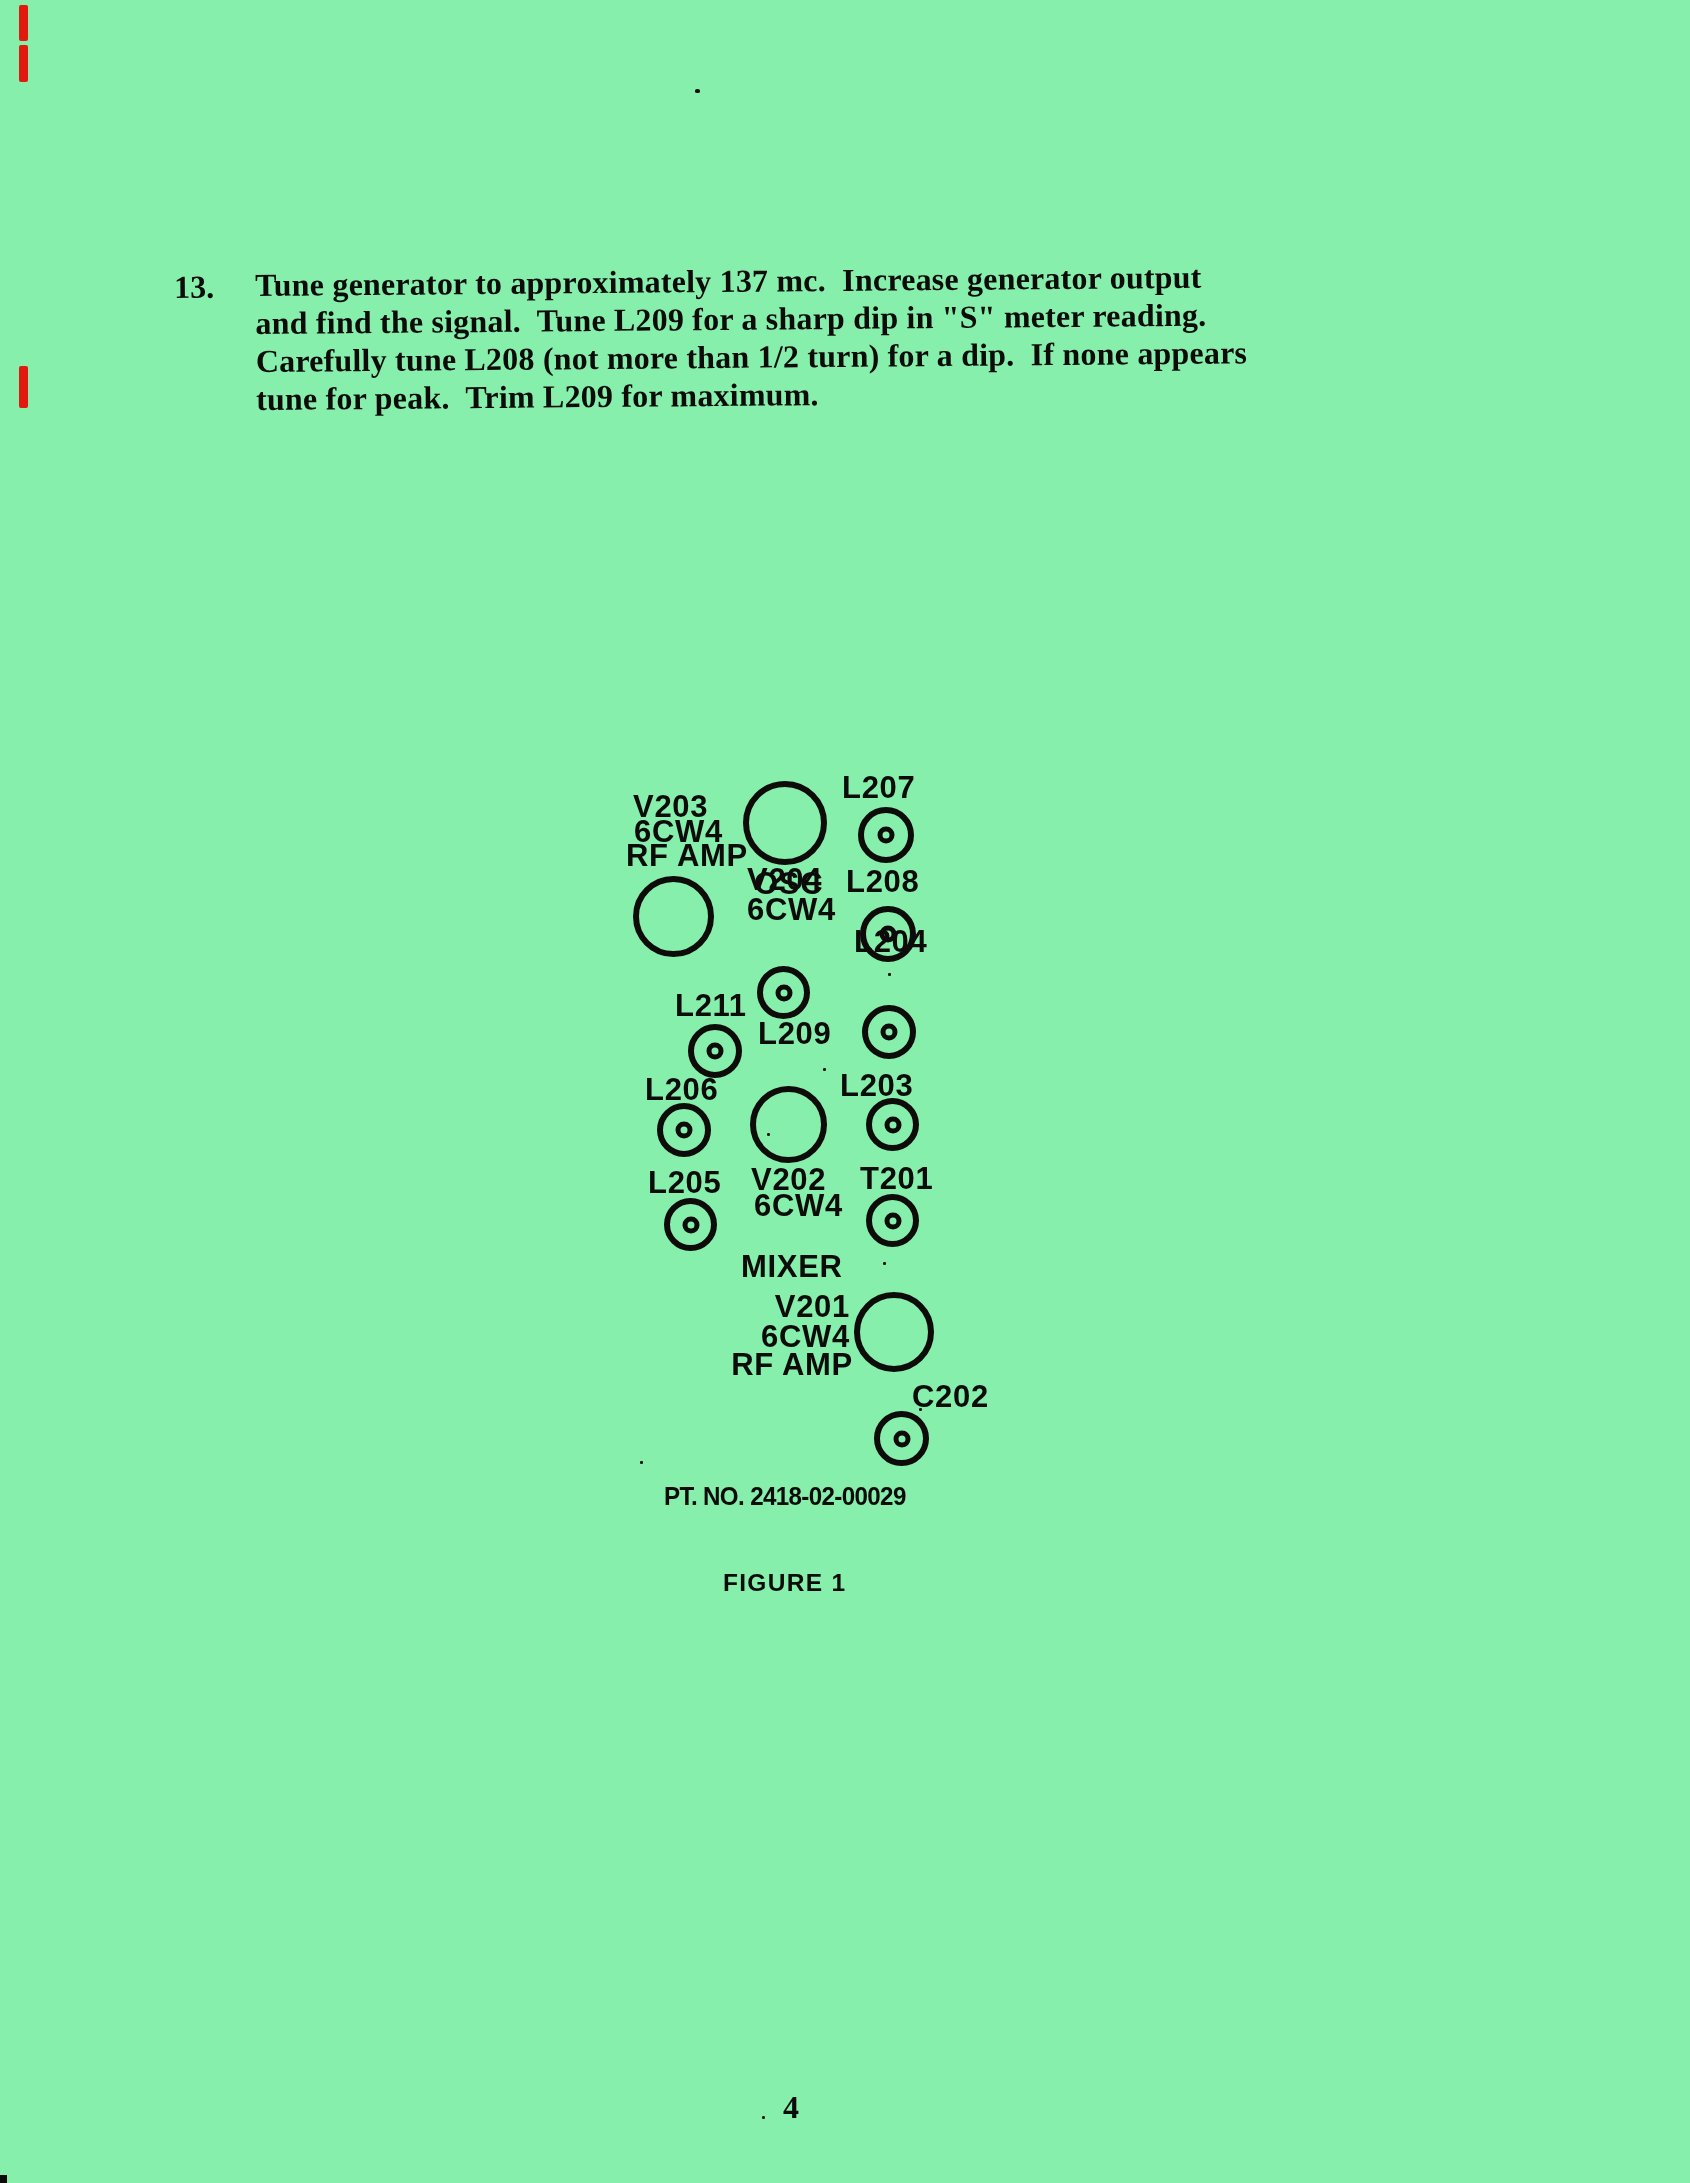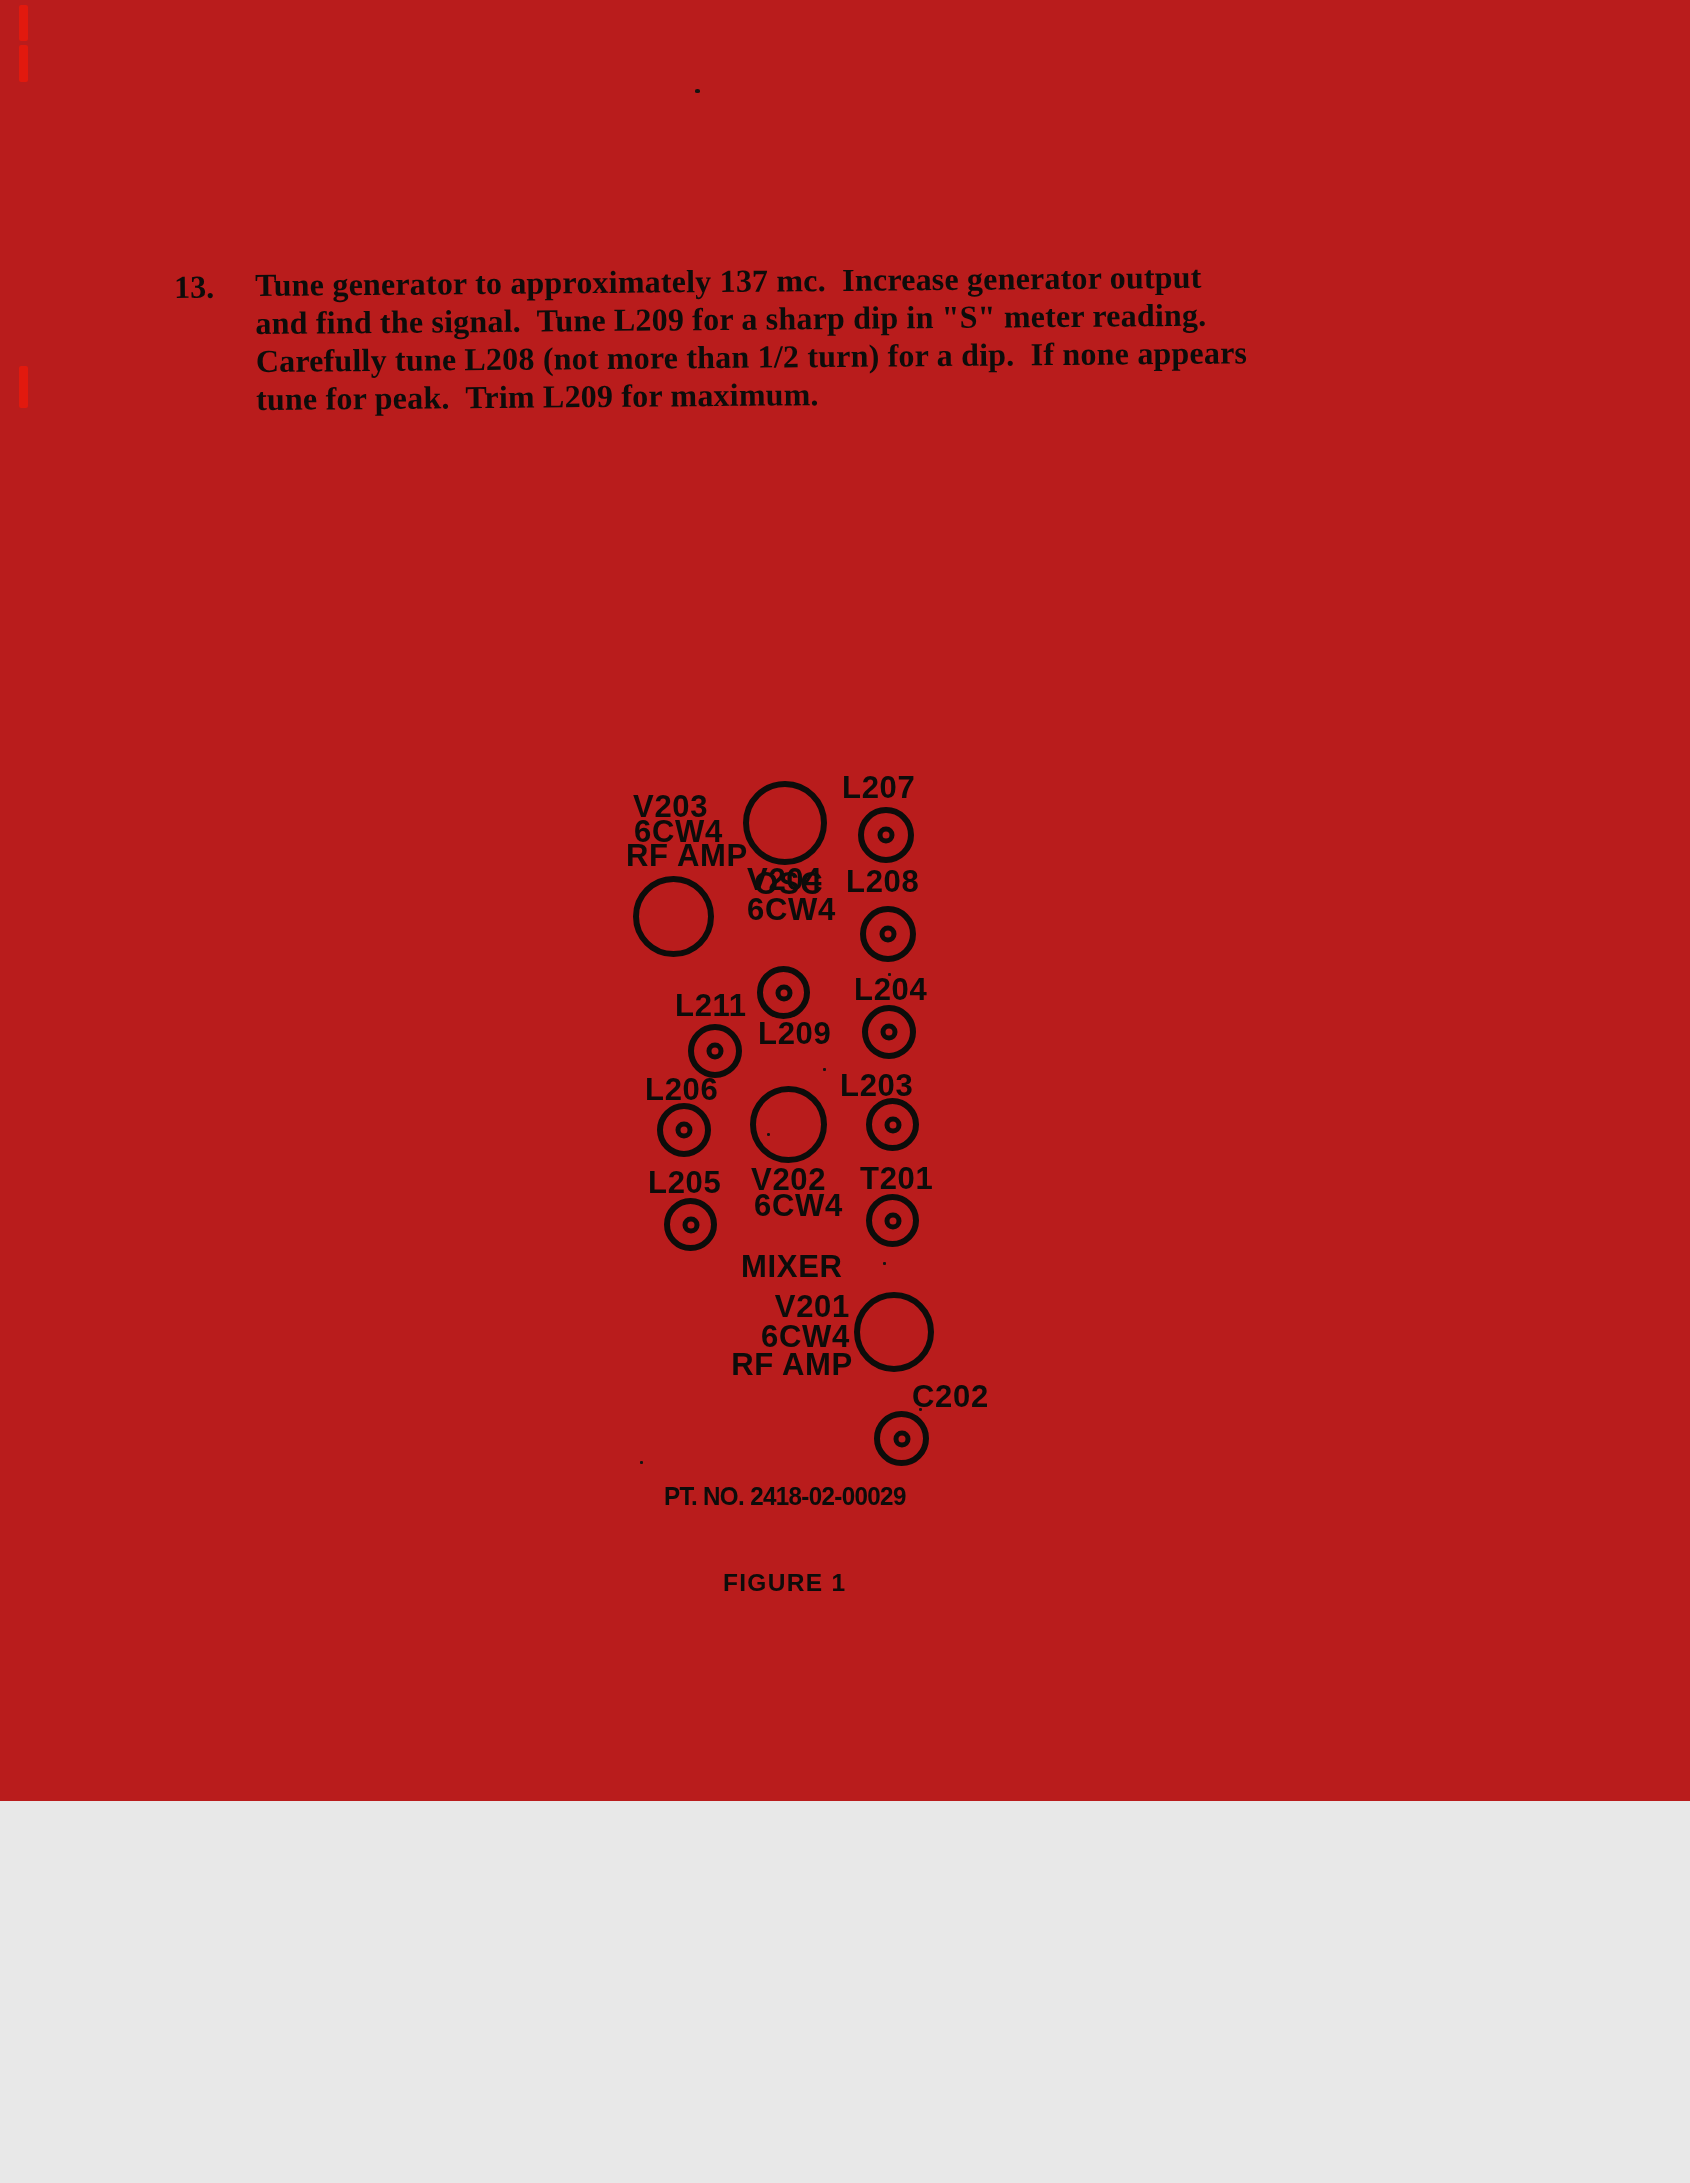--- a/index.html
+++ b/index.html
@@ -1,19 +1,19 @@
 <!DOCTYPE html>
 <html style="font-size:10.6px"><head>
 <meta charset="utf-8">
 <style>
   html,body{margin:0;padding:0;background:#e8e8e8;}
   .canvas{
     position:relative;
-    width:1690px;height:1801px;
-    background:#b91c1c;
+    width:1690px;height:2183px;
+    background:#86efac;
     overflow:hidden;
     font-family:"Liberation Serif",serif;
     color:#0d0c0a;
   }
   
   .item-no{
     position:absolute;left:174px;top:268px;
     font-size:32px;font-weight:700;line-height:38px;white-space:pre;
     transform:rotate(-0.5deg);transform-origin:0 0;
   }
@@ -113,21 +113,21 @@
       <div class="stencil" style="left: 633px; top: 791px;">V203</div>
       <div class="stencil" style="left: 634px; top: 816px;">6CW4</div>
       <div class="stencil" style="left: 626px; top: 840px;">RF AMP</div>
       <div class="stencil" style="left: 842px; top: 772px;">L207</div>
       <div class="stencil" style="left: 747px; top: 864px;">V204</div>
       <div class="stencil" style="left: 747px; top: 894px;">6CW4</div>
       <div class="stencil" style="left: 754px; top: 868px;">OSC</div>
       <div class="stencil" style="left: 846px; top: 866px;">L208</div>
       <div class="stencil" style="left: 675px; top: 990px;">L211</div>
       <div class="stencil" style="left: 758px; top: 1018px;">L209</div>
-      <div class="stencil" style="left: 854px; top: 974px;">L204</div>
+      <div class="stencil" style="left: 854px; top: 926px;">L204</div>
       <div class="stencil" style="left: 645px; top: 1074px;">L206</div>
       <div class="stencil" style="left: 840px; top: 1070px;">L203</div>
       <div class="stencil" style="left: 648px; top: 1167px;">L205</div>
       <div class="stencil" style="left: 751px; top: 1164px;">V202</div>
       <div class="stencil" style="left: 860px; top: 1163px;">T201</div>
       <div class="stencil" style="left: 754px; top: 1190px;">6CW4</div>
       <div class="stencil" style="left: 741px; top: 1215px; margin-top: 36px;">MIXER</div>
       <div class="stencil ar" style="left: 850px; top: 1291px;">V201</div>
       <div class="stencil ar" style="left: 850px; top: 1321px;">6CW4</div>
       <div class="stencil ar" style="left: 853px; top: 1349px;">RF AMP</div>

